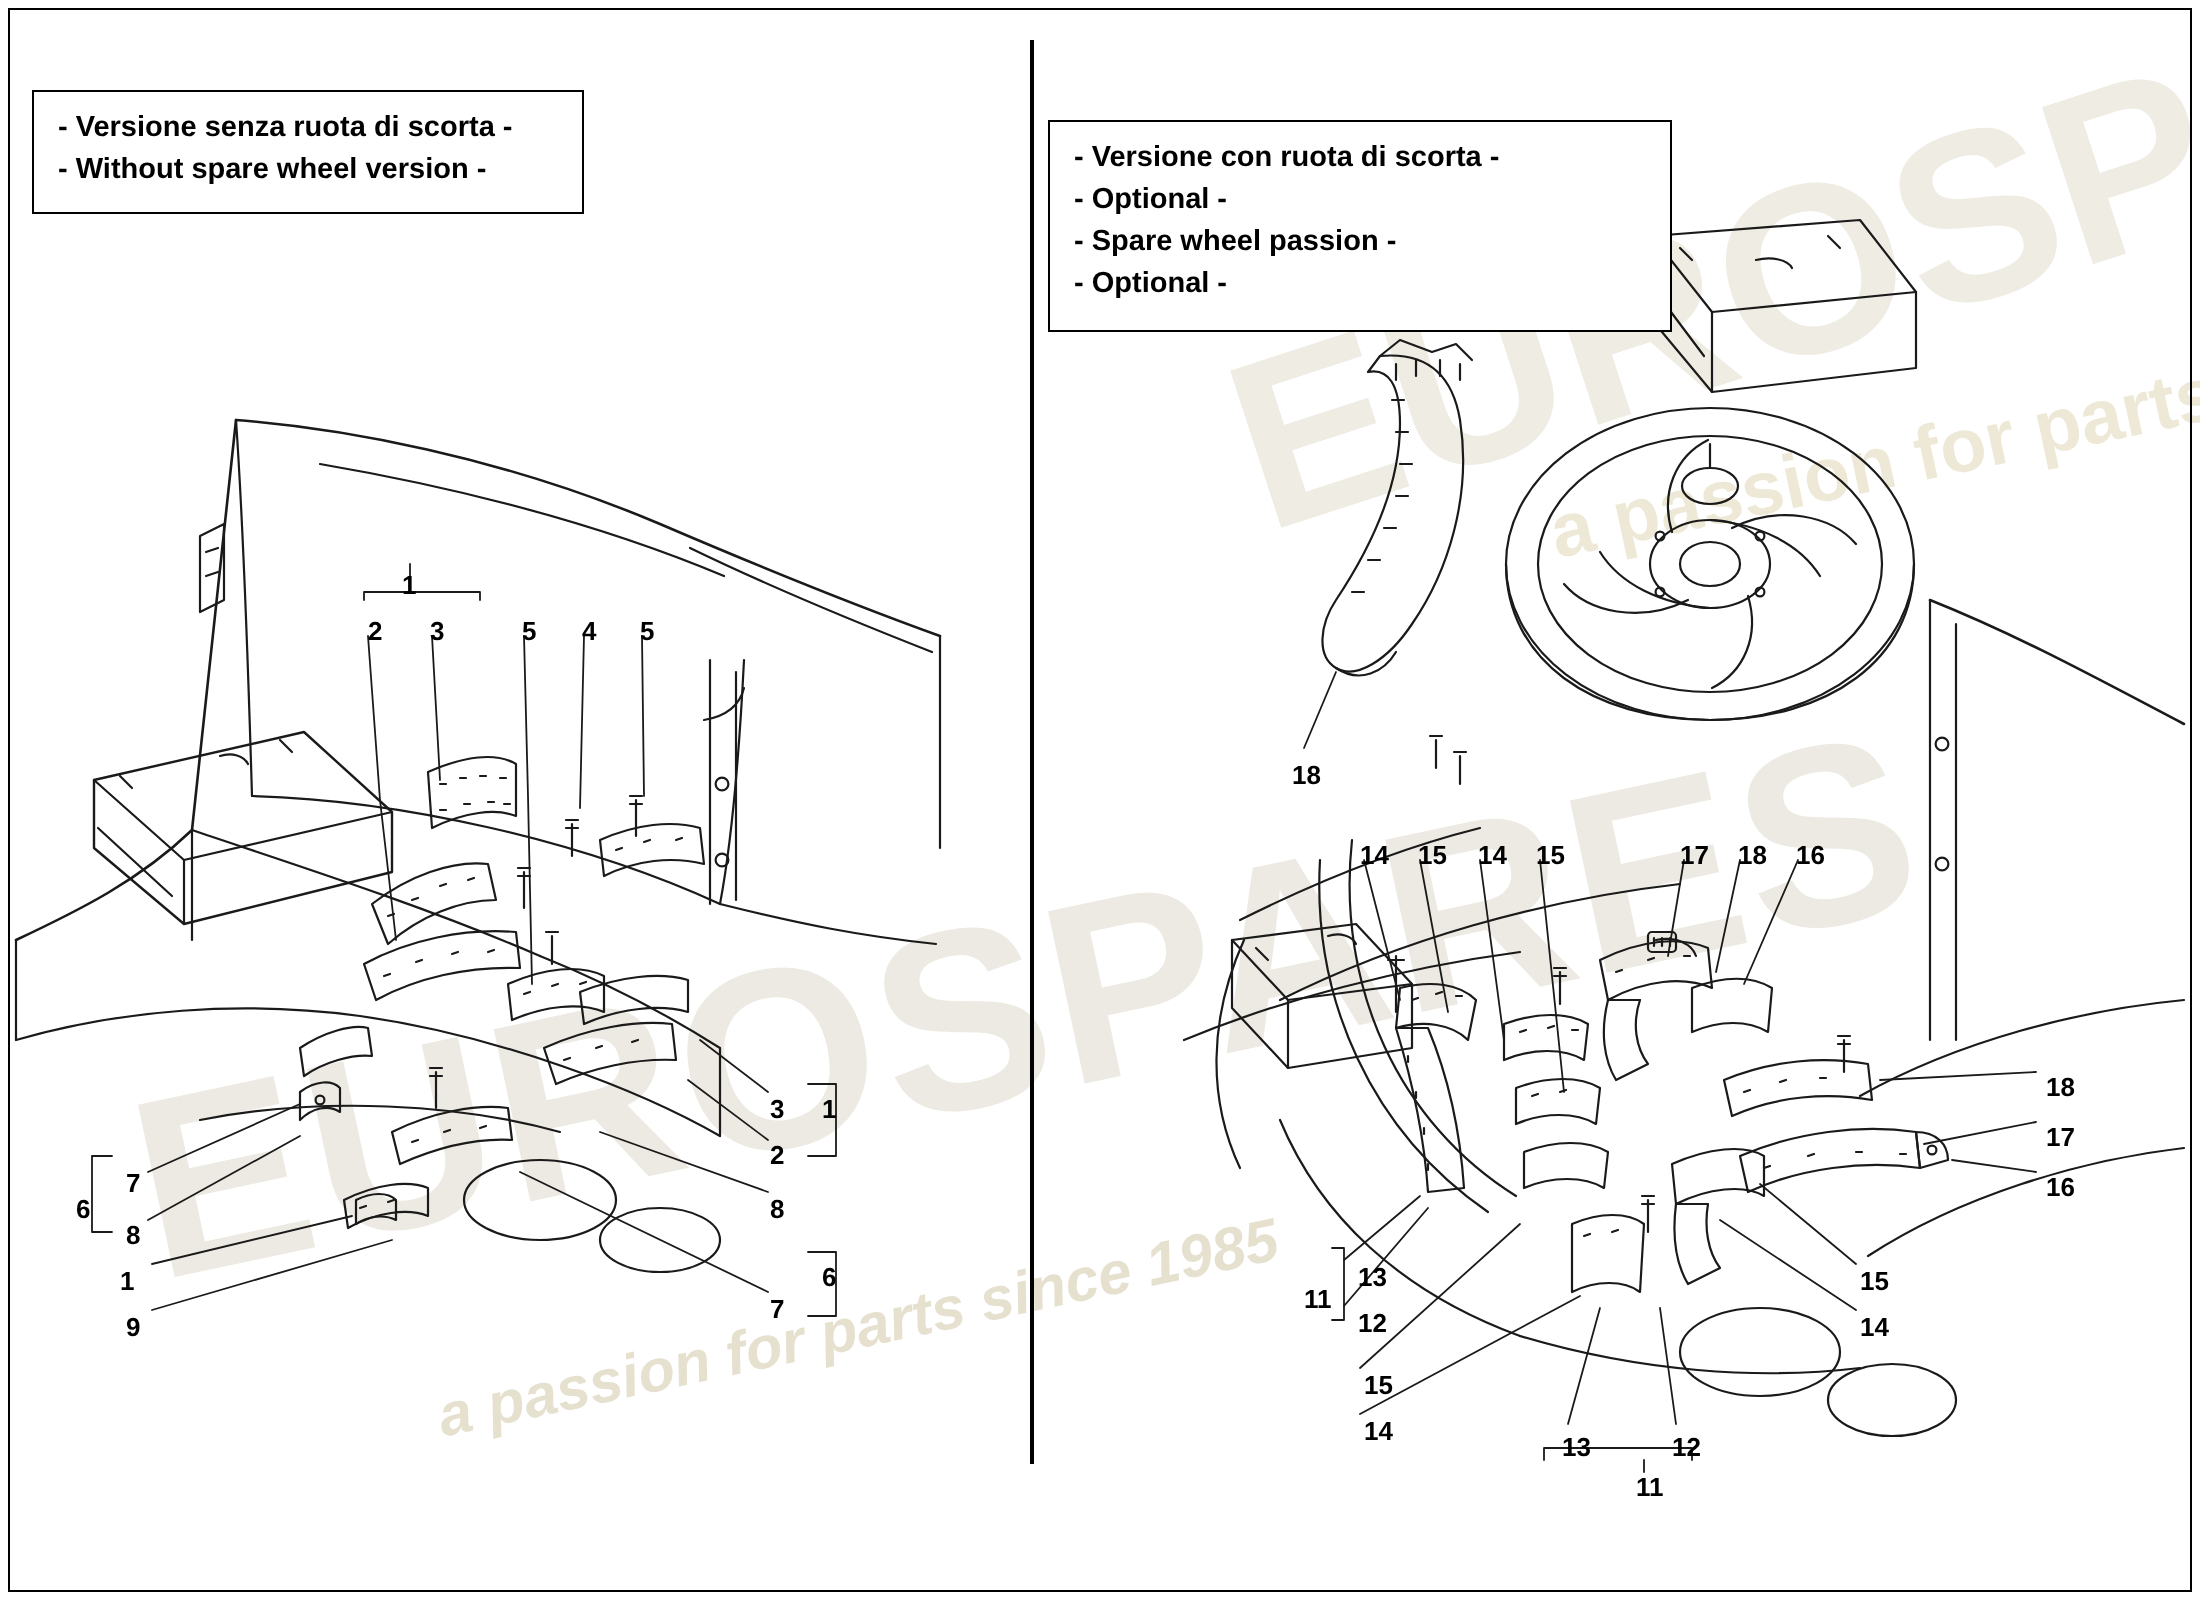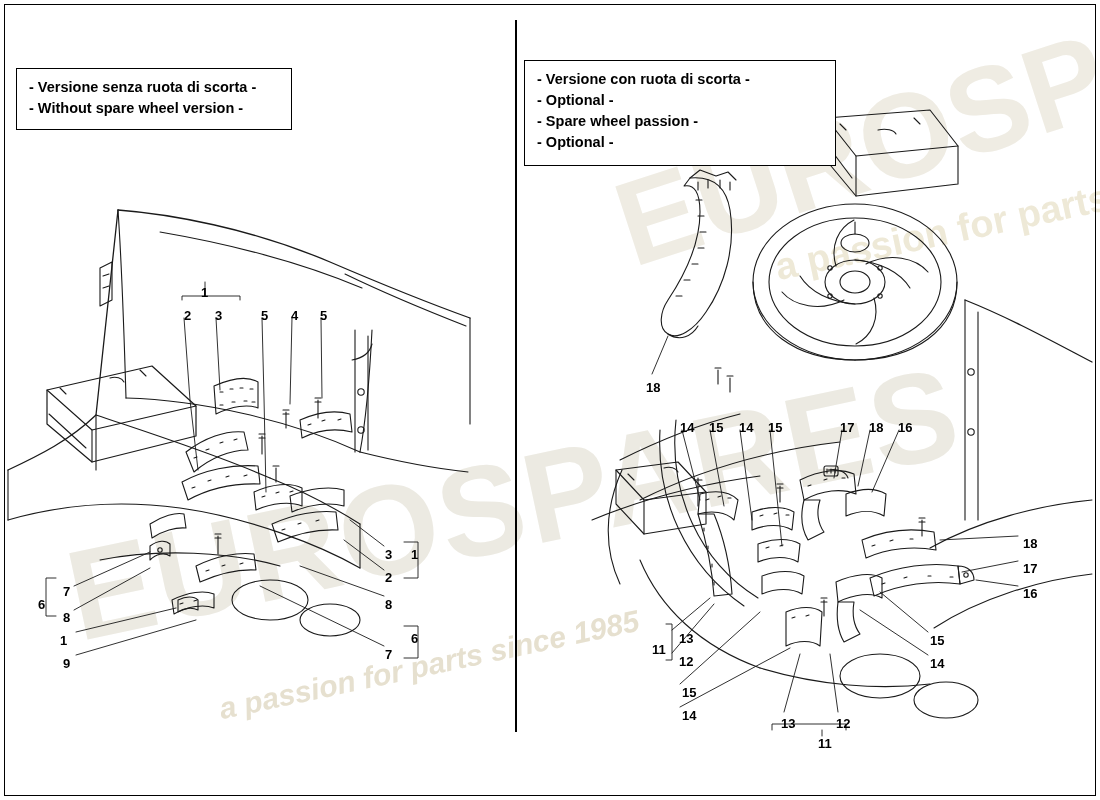--- a/index.html
+++ b/index.html
@@ -46,21 +46,21 @@
   }
   .legend .line {
     font-size: 14.5px;
     font-weight: bold;
     color: #000;
     line-height: 21px;
     white-space: nowrap;
   }
   #legend-left {
     left: 16px;
-    top: 68px;
+    top: 45px;
     width: 276px;
     height: 62px;
   }
   #legend-right {
     left: 524px;
     top: 60px;
     width: 312px;
     height: 106px;
   }
   .callout {

